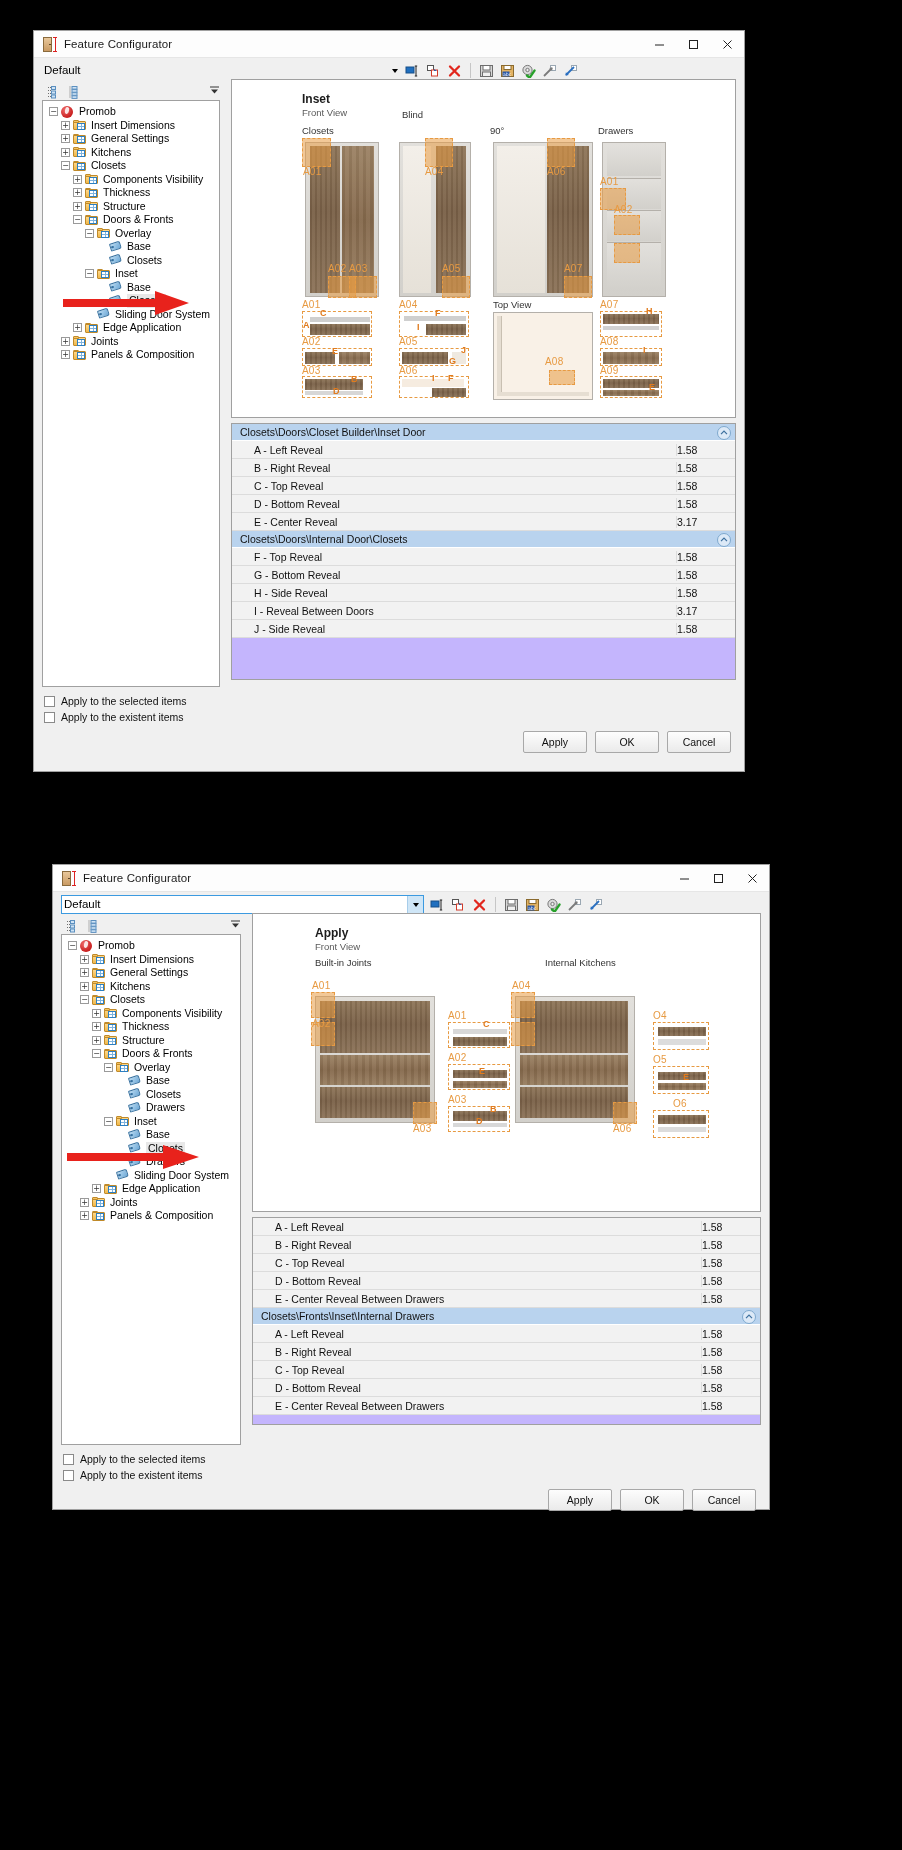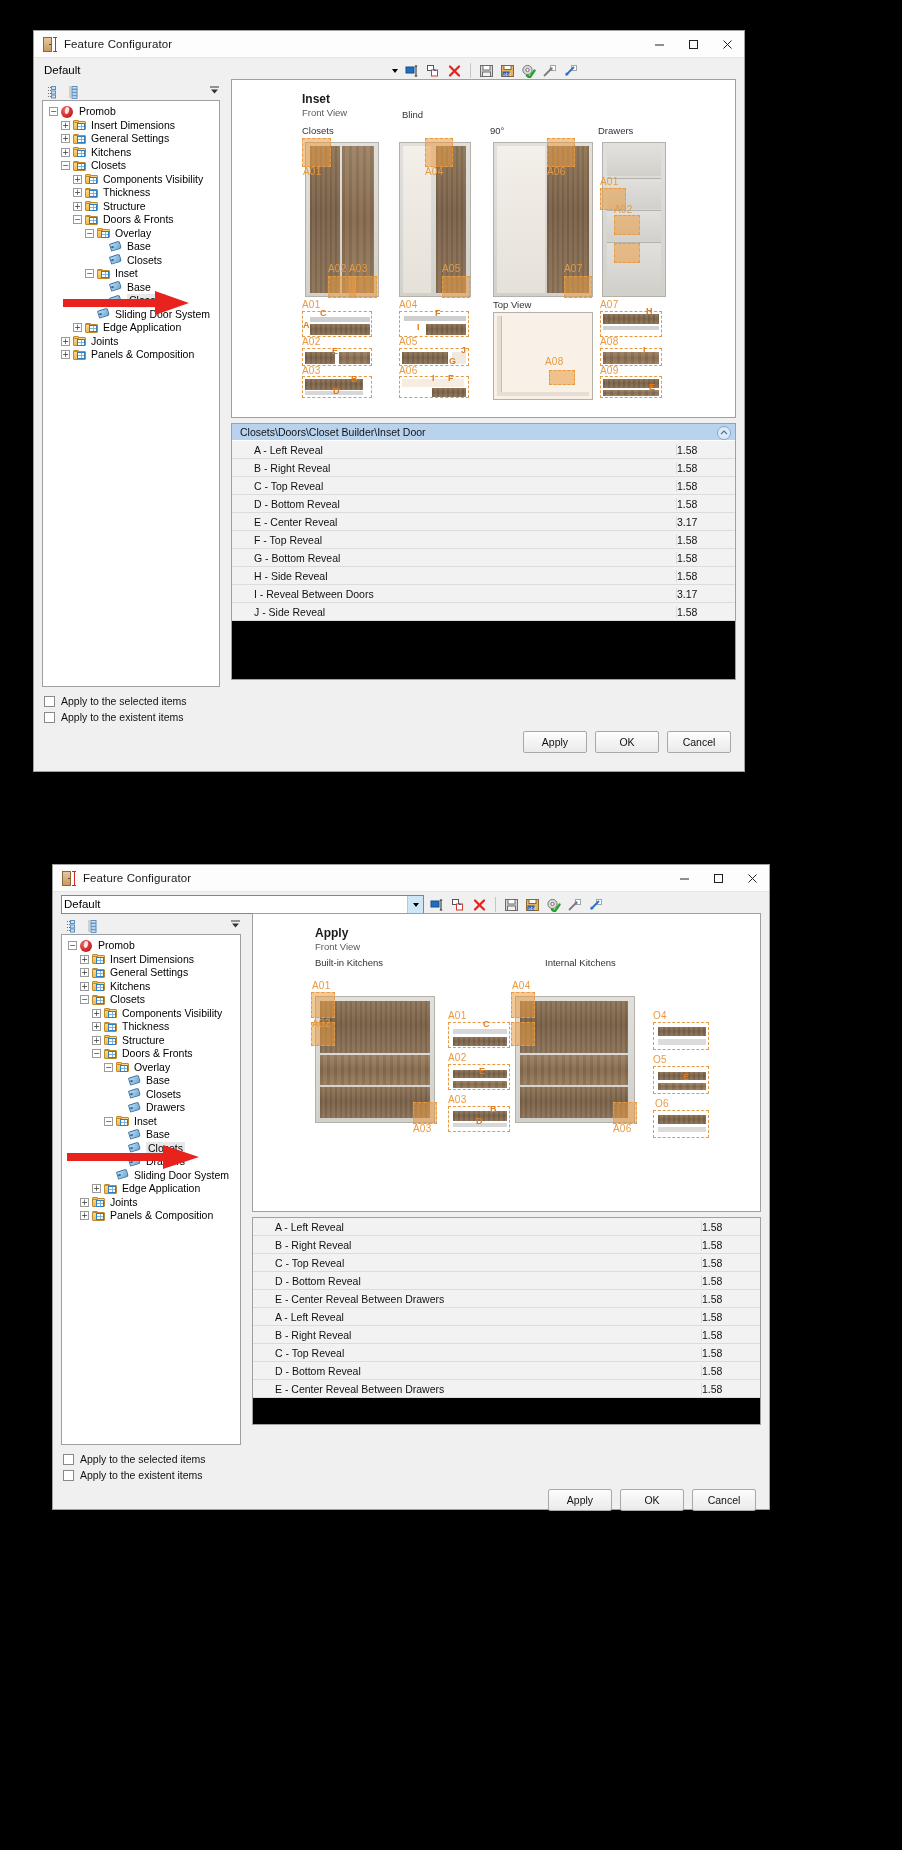--- a/index.html
+++ b/index.html
@@ -79,21 +79,21 @@
      repeating-linear-gradient(90deg,rgba(0,0,0,.06) 0 2px,rgba(255,255,255,.05) 2px 5px),
      linear-gradient(180deg,#8e7558,#796047 45%,#8b7257);}
   .door-wood2{background:
      repeating-linear-gradient(90deg,rgba(0,0,0,.05) 0 3px,rgba(255,255,255,.05) 3px 7px),
      linear-gradient(180deg,#9c8264,#85694c 50%,#977d5f);}
   .door-white{background:linear-gradient(180deg,#f3efe9,#e6e1d8);}
   .panel-grey{background:linear-gradient(180deg,#e2e0dc,#d2d0cb);}
   .cream{background:#f9f1e7;}
 
   
-  .grid{border:1px solid #a0a0a0;background:#000000;}
+  .grid{border:1px solid #a0a0a0;background:#c4b5fd;}
   .grp{background:#b9d3ee;color:#111;font-size:10.5px;height:16px;display:flex;align-items:center;padding-left:8px;position:relative;border-bottom:1px solid #fff;}
   .grp .collapse{position:absolute;right:4px;top:2px;width:12px;height:12px;border-radius:50%;background:#dce9f7;border:1px solid #7fa9ce;display:flex;align-items:center;justify-content:center;}
   .prow{height:17px;display:flex;align-items:center;font-size:10.5px;color:#111;border-bottom:1px solid #dcdcdc;background:#f2f2f2;}
   .prow .pname{padding-left:22px;flex:1 1 auto;}
   .prow .pval{width:58px;text-align:left;border-left:1px solid #dcdcdc;padding-left:0;}
 
   
   .footer{padding:6px 10px 0 10px;}
   .chk{display:flex;align-items:center;gap:6px;font-size:10.5px;color:#111;height:16px;}
   .chkbox{width:11px;height:11px;border:1px solid #8a8a8a;background:#fff;box-sizing:border-box;}
@@ -578,20 +578,28 @@
             <span class="pval">1.58</span>
           </div>
           <div class="prow">
             <span class="pname">D - Bottom Reveal</span>
             <span class="pval">1.58</span>
           </div>
           <div class="prow">
             <span class="pname">E - Center Reveal</span>
             <span class="pval">3.17</span>
           </div>
+          <div class="grp">
+            <span>Closets\Doors\Internal Door\Closets</span>
+            <span class="collapse">
+              <svg width="8" height="8" viewBox="0 0 8 8">
+                <path d="M1 5.2 L4 2.2 L7 5.2" fill="none" stroke="#3c6f9e" stroke-width="1.2"></path>
+              </svg>
+            </span>
+          </div>
           <div class="prow">
             <span class="pname">F - Top Reveal</span>
             <span class="pval">1.58</span>
           </div>
           <div class="prow">
             <span class="pname">G - Bottom Reveal</span>
             <span class="pval">1.58</span>
           </div>
           <div class="prow">
             <span class="pname">H - Side Reveal</span>
@@ -974,21 +982,21 @@
             </span>
             <span class="lbl">Panels &amp; Composition</span>
           </div>
         </div>
     </div>
 
     <div style="flex:1 1 auto;display:flex;flex-direction:column;gap:5px;">
       <div class="preview" id="preview2" style="height:297px;margin-top:-4px">
         <div class="pv-title" style="position:absolute;left:62px;top:12px">Apply</div>
         <div class="pv-sub" style="position:absolute;left:62px;top:27px">Front View</div>
-        <div class="pv-cap" style="position:absolute;left:62px;top:43px">Built-in Kitchens</div>
+        <div class="pv-cap" style="position:absolute;left:62px;top:43px">Built-in Joints</div>
         <div class="pv-cap" style="position:absolute;left:292px;top:43px">Internal Kitchens</div>
 
         <div style="position:absolute;left:62px;top:82px;width:118px;height:125px;border:1px solid #b4b0aa;" class="panel-grey">
           <div style="position:absolute;left:4px;top:4px;width:110px;height:52px;" class="door-wood"></div>
           <div style="position:absolute;left:4px;top:58px;width:110px;height:30px;" class="door-wood2"></div>
           <div style="position:absolute;left:4px;top:90px;width:110px;height:31px;" class="door-wood"></div>
         </div>
         <div class="hl" style="left:58px;top:78px;width:24px;height:26px"></div>
         <div class="lbl-or" style="left:59px;top:66px">A01</div>
         <div class="hl" style="left:58px;top:108px;width:24px;height:24px"></div>
@@ -1031,21 +1039,21 @@
         <div class="dbox" style="left:400px;top:108px;width:56px;height:28px">
           <div style="position:absolute;left:4px;top:4px;width:48px;height:9px;" class="door-wood"></div>
           <div style="position:absolute;left:4px;top:16px;width:48px;height:6px;background:#dcdcdc;"></div>
         </div>
         <div class="lbl-or" style="left:400px;top:140px">O5</div>
         <div class="dbox" style="left:400px;top:152px;width:56px;height:28px">
           <div style="position:absolute;left:4px;top:5px;width:48px;height:8px;" class="door-wood"></div>
           <div style="position:absolute;left:4px;top:16px;width:48px;height:7px;" class="door-wood2"></div>
         </div>
         <div class="dimletter" style="left:430px;top:158px">E</div>
-        <div class="lbl-or" style="left:402px;top:184px">O6</div>
+        <div class="lbl-or" style="left:420px;top:184px">O6</div>
         <div class="dbox" style="left:400px;top:196px;width:56px;height:28px">
           <div style="position:absolute;left:4px;top:4px;width:48px;height:9px;" class="door-wood"></div>
           <div style="position:absolute;left:4px;top:16px;width:48px;height:5px;background:#dcdcdc;"></div>
         </div>
       </div>
 
       <div class="grid" id="grid2" style="height:206px">
           <div class="prow">
             <span class="pname">A - Left Reveal</span>
             <span class="pval">1.58</span>
@@ -1058,20 +1066,28 @@
             <span class="pname">C - Top Reveal</span>
             <span class="pval">1.58</span>
           </div>
           <div class="prow">
             <span class="pname">D - Bottom Reveal</span>
             <span class="pval">1.58</span>
           </div>
           <div class="prow">
             <span class="pname">E - Center Reveal Between Drawers</span>
             <span class="pval">1.58</span>
+          </div>
+          <div class="grp">
+            <span>Closets\Fronts\Inset\Internal Drawers</span>
+            <span class="collapse">
+              <svg width="8" height="8" viewBox="0 0 8 8">
+                <path d="M1 5.2 L4 2.2 L7 5.2" fill="none" stroke="#3c6f9e" stroke-width="1.2"></path>
+              </svg>
+            </span>
           </div>
           <div class="prow">
             <span class="pname">A - Left Reveal</span>
             <span class="pval">1.58</span>
           </div>
           <div class="prow">
             <span class="pname">B - Right Reveal</span>
             <span class="pval">1.58</span>
           </div>
           <div class="prow">

